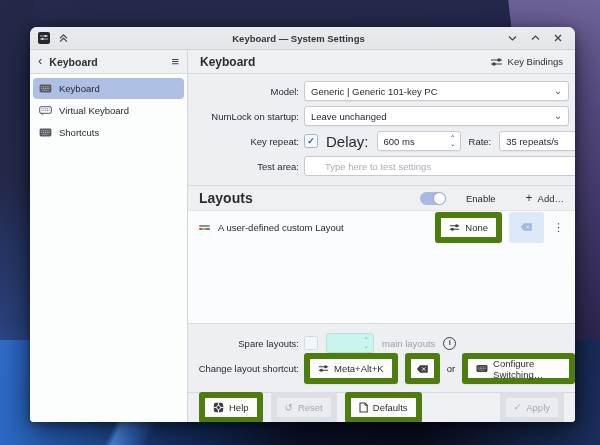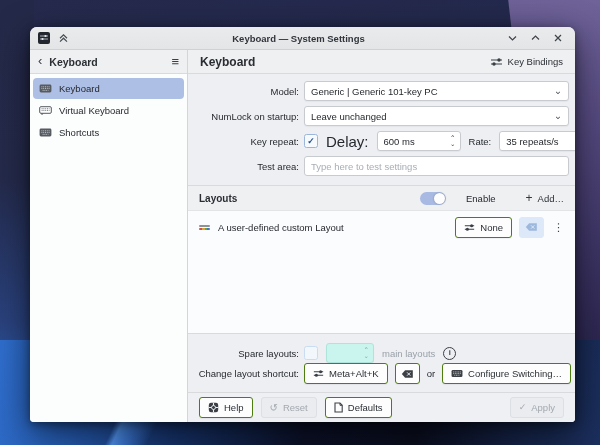--- a/index.html
+++ b/index.html
@@ -49,51 +49,51 @@
   .flatbtn{margin-left:auto;display:flex;align-items:center;gap:5px;font-size:9.5px;color:#2b2f34;}
   
   .form-top{padding:7px 0 9px;display:flex;flex-direction:column;gap:5px;}
   .frow{display:flex;align-items:center;}
   .flabel{width:111px;flex:0 0 111px;text-align:right;font-size:9.5px;padding-right:5px;color:#26292e;}
   .fctrl{display:flex;align-items:center;}
   .combo{width:251px;height:18px;background:#fff;border:1px solid #c7cacf;border-radius:3px;
     display:flex;align-items:center;padding:0 6px;font-size:9.5px;box-shadow:0 1px 1px rgba(0,0,0,.04);}
   .combo .chev{margin-left:auto;color:#4a4e54;display:flex;}
   .textinput{width:251px;height:18px;background:#fff;border:1px solid #c7cacf;border-radius:3px;
-    padding:0 6px;font-size:9.5px;font-family:"Liberation Sans",sans-serif;color:#26292e;box-sizing:content-box;}
+    padding:0 20px;font-size:9.5px;font-family:"Liberation Sans",sans-serif;color:#26292e;box-sizing:content-box;}
   .textinput::placeholder{color:#a8aeb5;}
   .checkbox{width:12px;height:12px;border:1px solid #9cb6da;border-radius:2.5px;background:#f7fafd;
     display:flex;align-items:center;justify-content:center;font-size:9px;color:#1d4f93;font-weight:700;line-height:1;}
   .checkbox.empty{border-color:#c9dcf2;background:#f2f7fc;color:transparent;}
   .spin{height:18px;background:#fff;border:1px solid #c7cacf;border-radius:3px;display:flex;align-items:center;
     padding:0 4px 0 6px;font-size:9.5px;box-shadow:0 1px 1px rgba(0,0,0,.04);}
   .spin .arrows{margin-left:auto;display:flex;flex-direction:column;align-items:center;line-height:4.5px;
     font-size:6.5px;color:#3c4046;padding-left:5px;}
   .spin.cyan{background:#c9f5ee;border-color:#aee4db;}
   .spin.cyan .arrows{color:#8fa5a1;}
   
   .layouts-header{height:24px;flex:0 0 24px;border-top:1px solid #d8dadc;border-bottom:1px solid #e2e4e7;
     background:#eff0f2;display:flex;align-items:center;padding:0 11px;}
-  .layouts-header .lh-title{font-size:10px;font-weight:700;color:#2a2e33;}
+  .layouts-header .lh-title{font-size:14px;font-weight:700;color:#2a2e33;}
   .lh-right{margin-left:auto;display:flex;align-items:center;gap:20px;}
   .toggle{width:26px;height:13px;border-radius:7px;background:#a8b9e2;position:relative;}
   .toggle .knob{position:absolute;right:1px;top:1px;width:11px;height:11px;border-radius:50%;
     background:#fdfdfd;box-shadow:0 0 2px rgba(0,0,0,.3);}
   .lh-right .lbl{font-size:9.5px;}
   .plus{font-size:12px;color:#33373c;line-height:1;margin-left:6px;}
   .list{flex:1;background:#fbfcfd;min-height:0;padding-top:3px;}
   .layout-row{height:26px;display:flex;align-items:center;padding:0 9px 0 11px;gap:8px;}
   .flagicon{width:11px;height:8px;display:flex;flex-direction:column;justify-content:center;gap:1px;}
   .flagicon .bar1{height:2px;background:#8e9296;border-radius:1px;}
   .flagicon .bar2{height:2px;border-radius:1px;
     background:linear-gradient(90deg,#d04b4b 0 25%,#d8a43e 25% 50%,#56a85a 50% 75%,#4b6fd0 75% 100%);}
   .layout-row .lr-label{font-size:9.5px;}
   .lr-right{margin-left:auto;display:flex;align-items:center;gap:7px;}
   .btn{height:19px;display:flex;align-items:center;gap:5px;padding:0 8px;background:#fdfdfe;
-    border:1px solid #4d7c0f;border-radius:3px;font-size:9.5px;color:#2b2f34;box-shadow:0 1px 1px rgba(0,0,0,.05);}
+    border:6px solid #4d7c0f;border-radius:3px;font-size:9.5px;color:#2b2f34;box-shadow:0 1px 1px rgba(0,0,0,.05);}
   .btn.square{padding:0 5px;}
   .btn.soft{background:#dde9f8;border-color:#dde9f8;box-shadow:none;}
   .dots{font-size:11px;color:#3a3f45;padding:0 2px;}
   
   .footer-form{border-top:1px solid #d8dadc;background:#edeff3;padding:9px 0 8px;display:flex;flex-direction:column;gap:0;}
   .muted{color:#9aa1a9;text-align:right;}
   .info{width:11px;height:11px;border:1.2px solid #3c4046;border-radius:50%;display:flex;align-items:center;
     justify-content:center;font-size:7.5px;font-weight:700;color:#3c4046;line-height:1;}
   .footer-buttons{height:29px;flex:0 0 29px;border-top:1px solid #d8dadc;background:#eef0f3;
     display:flex;align-items:center;gap:8px;padding:0 11px;}

